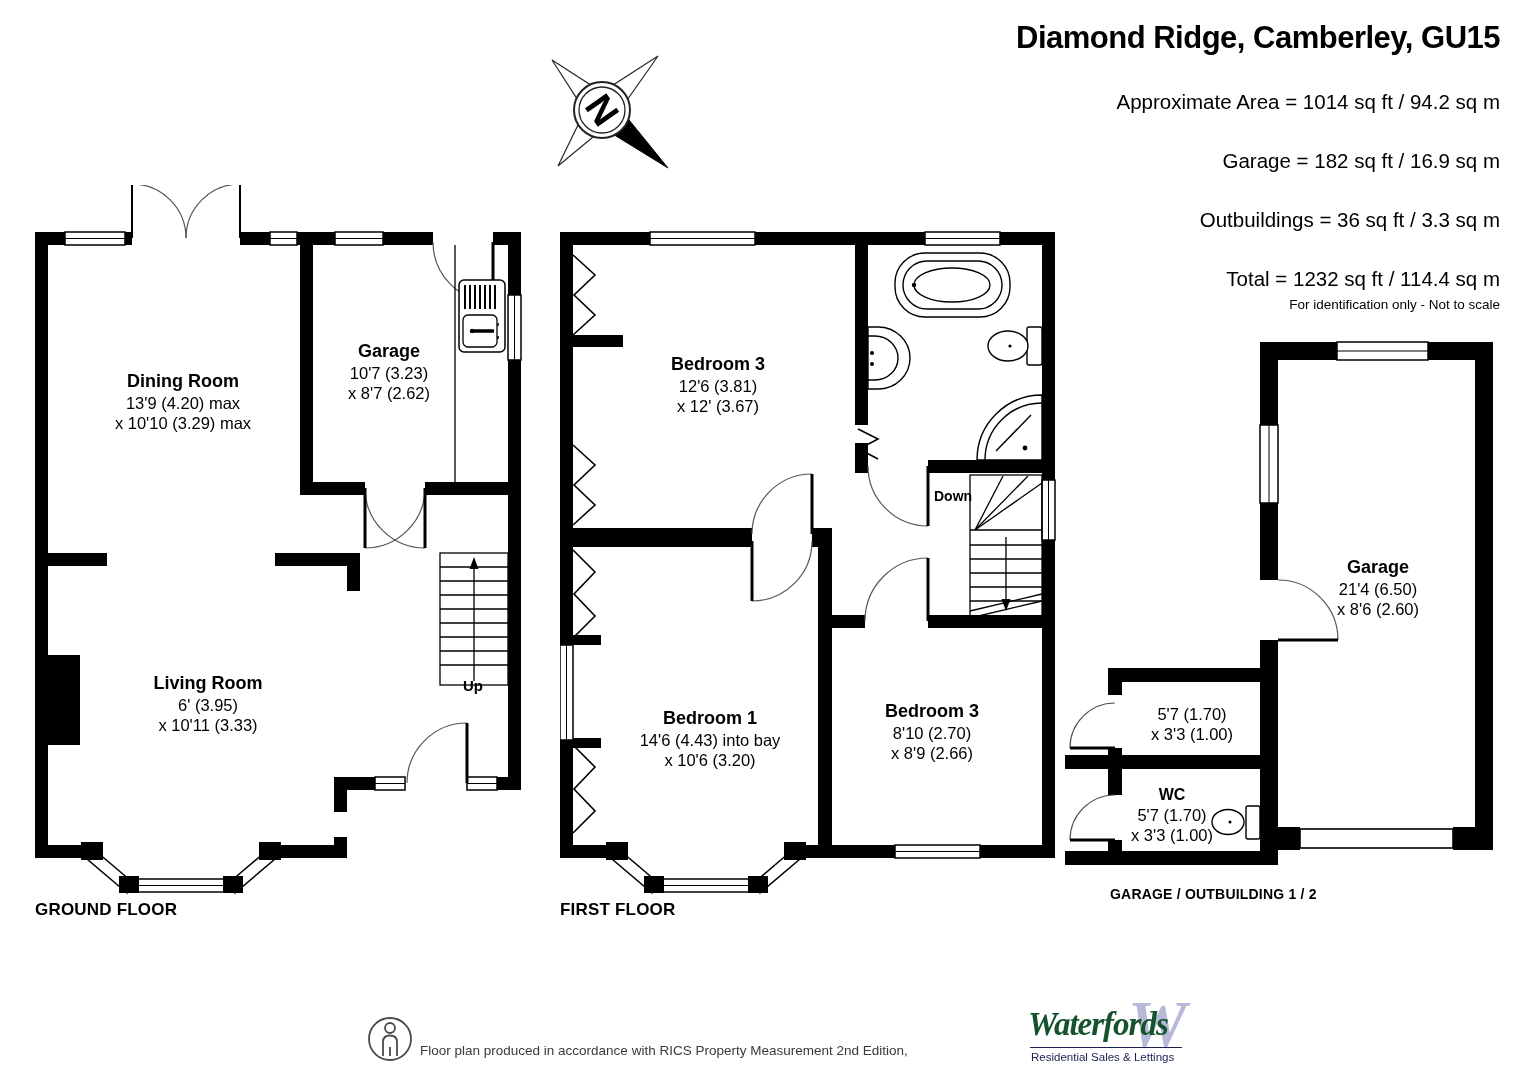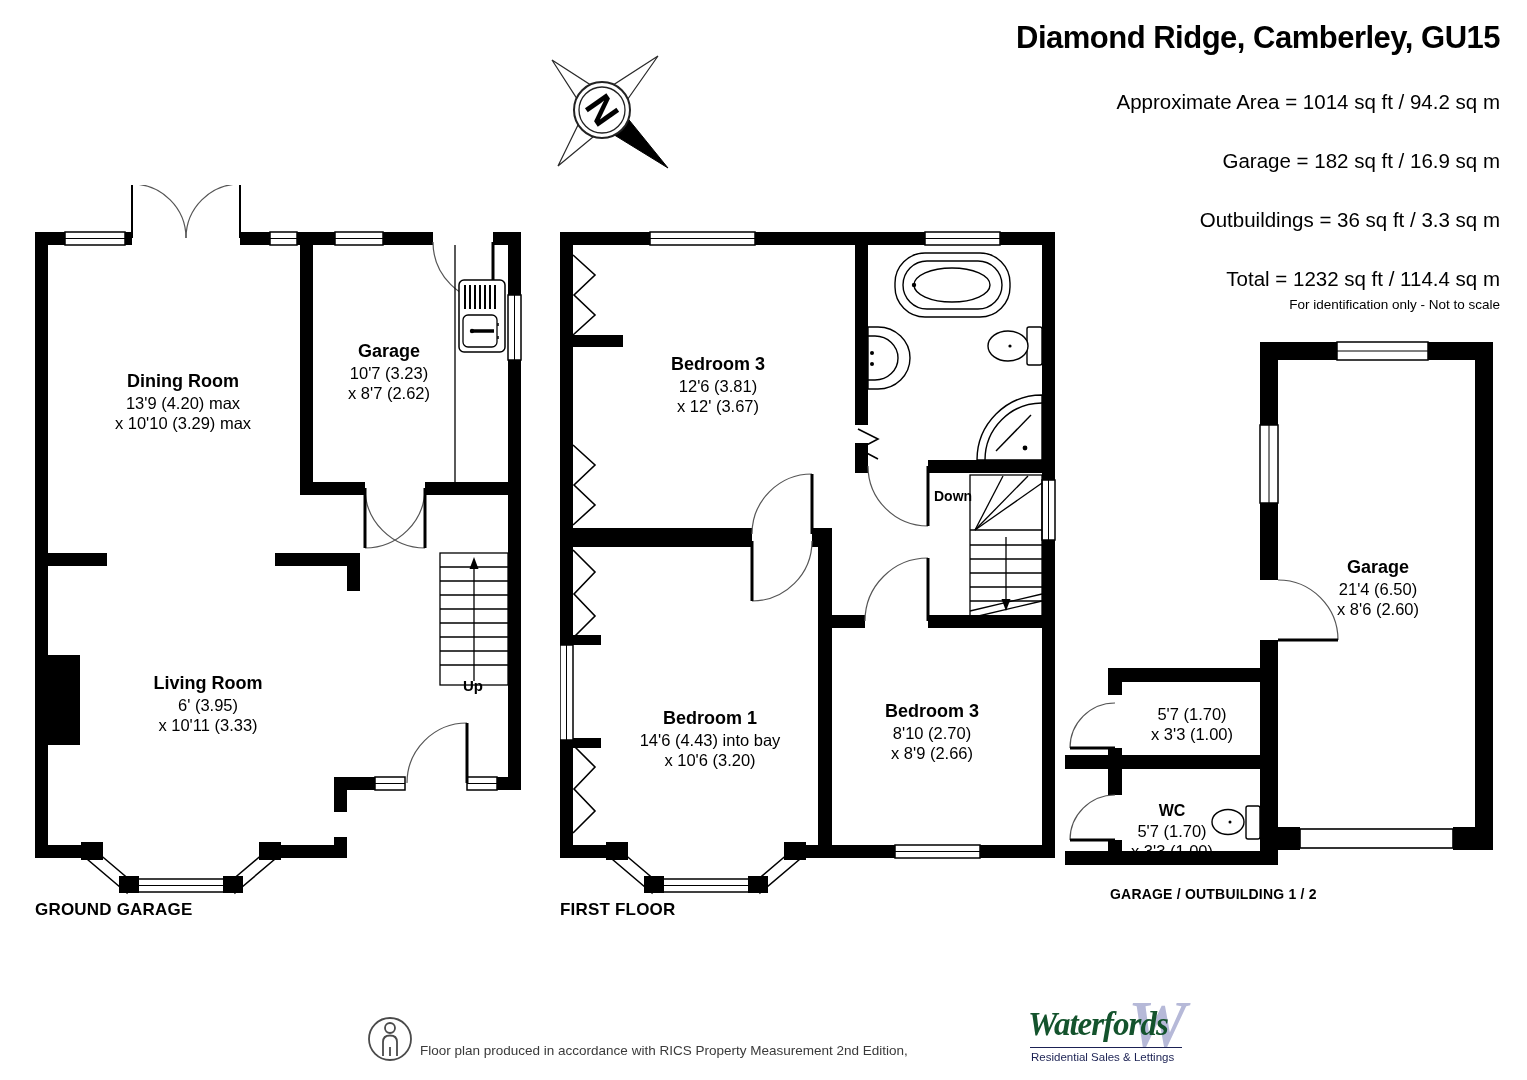--- a/index.html
+++ b/index.html
@@ -355,30 +355,30 @@
   </div>
   <div class="room-label" style="left:1378px;top:556px;">
     <div class="rn">Garage</div>
     <div class="rd">21'4 (6.50)</div>
     <div class="rd">x 8'6 (2.60)</div>
   </div>
   <div class="room-label" style="left:1192px;top:704px;">
     <div class="rd">5'7 (1.70)</div>
     <div class="rd">x 3'3 (1.00)</div>
   </div>
-  <div class="room-label" style="left:1172px;top:785px;margin-top:16px;">
+  <div class="room-label" style="left:1172px;top:785px;">
     <div class="rn" style="font-size:16px;">WC</div>
     <div class="rd">5'7 (1.70)</div>
     <div class="rd">x 3'3 (1.00)</div>
   </div>
 
   <div class="stair-label" style="left:463px;top:677px;">Up</div>
   <div class="stair-label" style="left:934px;top:488px;font-size:14px;">Down</div>
 
-  <div class="floor-label" style="left:35px;top:900px;">GROUND GARAGE</div>
+  <div class="floor-label" style="left:35px;top:900px;">GROUND FLOOR</div>
   <div class="floor-label" style="left:560px;top:900px;">FIRST FLOOR</div>
   <div class="floor-label" style="left:1110px;top:886px;font-size:14px;">GARAGE / OUTBUILDING 1 / 2</div>
 
   <svg class="abs" style="left:366px;top:1014px;" width="48" height="50" viewBox="0 0 48 50">
     <circle cx="24" cy="25" r="21" fill="none" stroke="#4a4a4a" stroke-width="1.8"></circle>
     <circle cx="24" cy="14" r="5" fill="none" stroke="#4a4a4a" stroke-width="1.8"></circle>
     <path d="M17,42 L17,28 Q17,21.5 24,21.5 Q31,21.5 31,28 L31,42" fill="none" stroke="#4a4a4a" stroke-width="1.8"></path>
     <line x1="24" y1="33" x2="24" y2="42" stroke="#4a4a4a" stroke-width="1.8"></line>
   </svg>
   <div class="footer-text">

